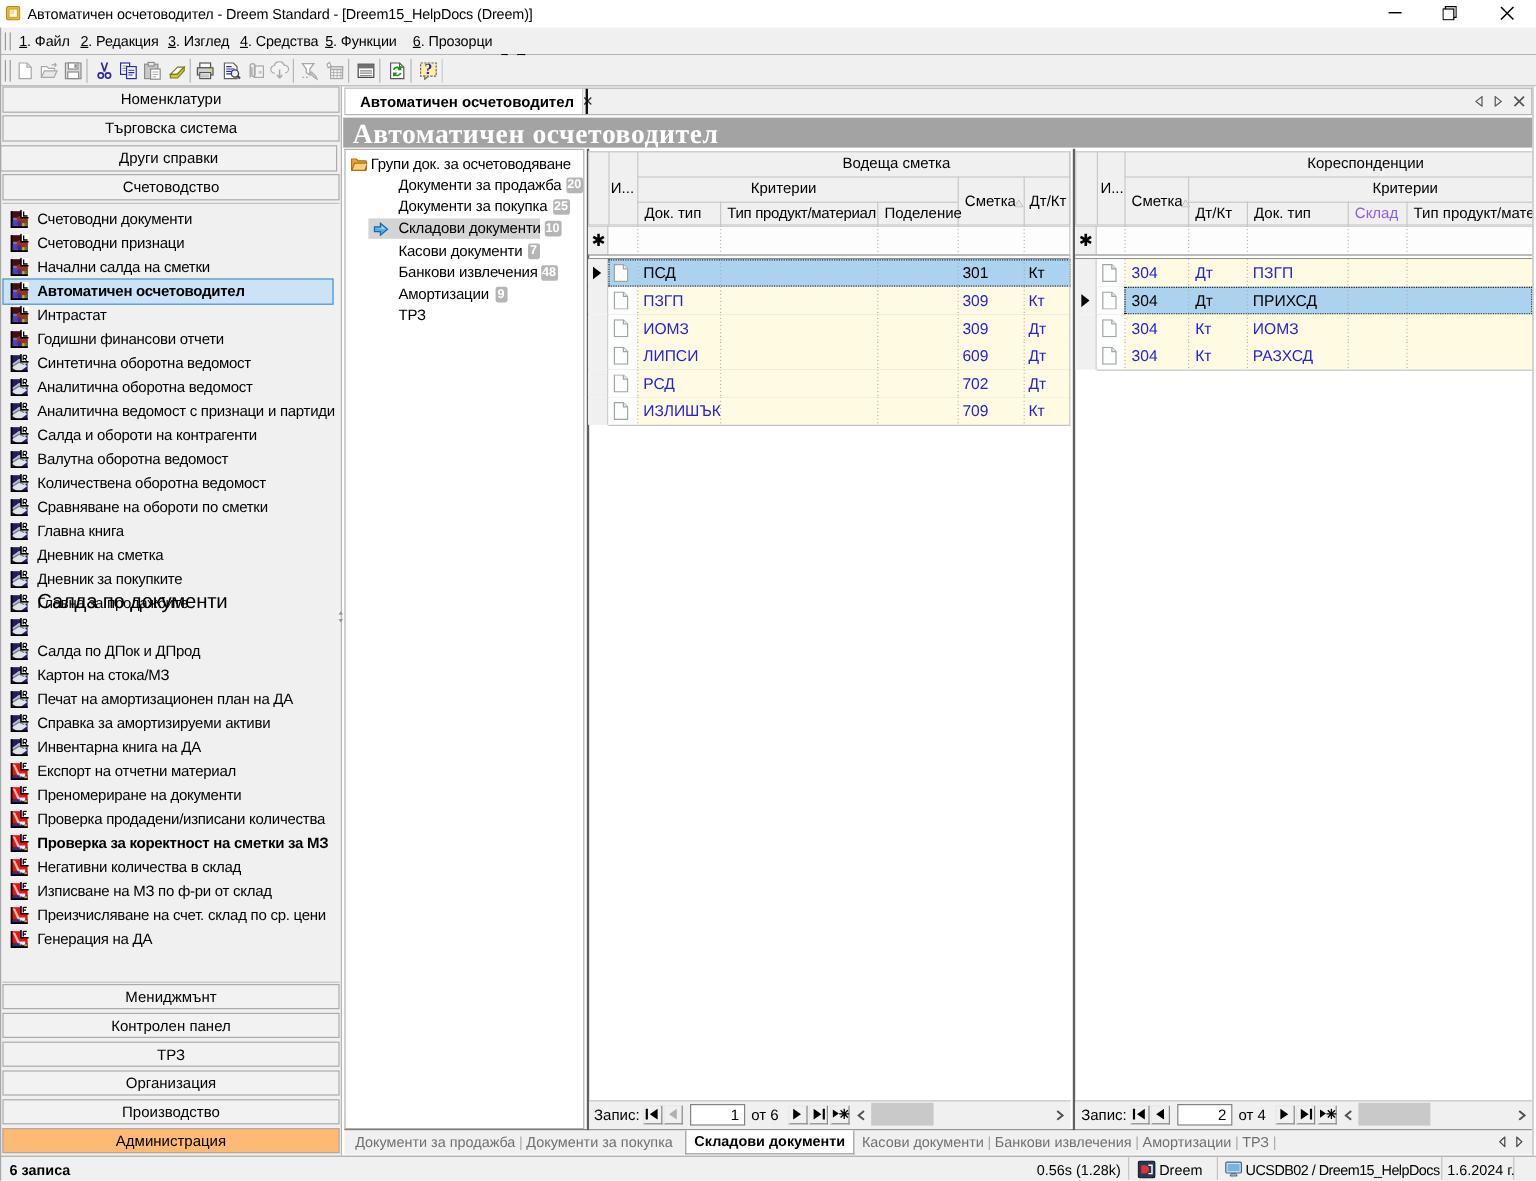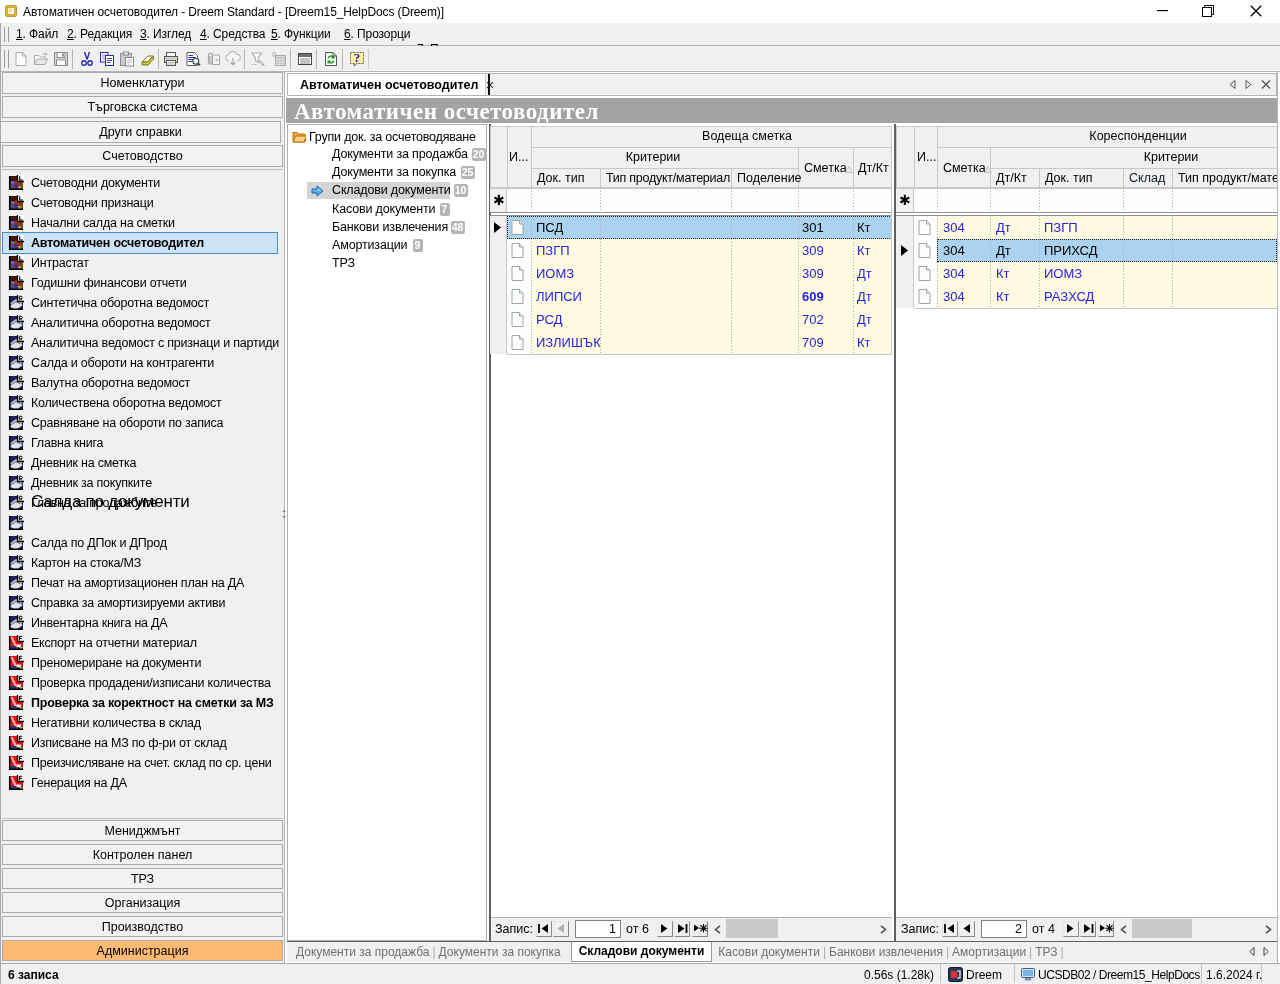--- a/index.html
+++ b/index.html
@@ -305,21 +305,21 @@
 <svg class="abs" style="left:8px;top:415px" width="16" height="16" viewBox="0 0 16 16">
     <rect x="1" y="1" width="14" height="14" fill="#241e5e"></rect>
     <path d="M1.7 8.5 L8 4 L14.8 7.5 L8 13 Z" fill="#b9bdc9"></path>
     <path d="M1.7 11.5 L8 6.5 L14.8 10 L8 15 Z" fill="#e0e3ea"></path>
     <path d="M3.5 9.5 L8 6.8 L12 8.8" stroke="#737b8c" fill="none"></path>
     <path d="M1.7 1 v13.3 h13.3" stroke="#000" stroke-width="1.5" fill="none"></path>
     <rect x="9.5" y="0" width="6.5" height="6.5" fill="#fff"></rect>
     <path d="M9.5 0 v6.5 h6.5" stroke="#000" stroke-width="1.3" fill="none"></path>
     <path d="M11.3 1.2 V5.3 M11.3 1.2 h1.7 a1.3 1.3 0 0 1 0 2.6 h-1.7 M12.6 3.8 L14.2 5.5" stroke="#000" stroke-width="1" fill="none"></path>
   </svg>
-<div class="abs" style="left:31px;top:416px;font-size:12.5px;letter-spacing:-0.22px;font-weight:normal;white-space:nowrap;">Сравняване на обороти по записа</div>
+<div class="abs" style="left:31px;top:416px;font-size:12.5px;letter-spacing:-0.22px;font-weight:normal;white-space:nowrap;">Сравняване на обороти по сметки</div>
 <svg class="abs" style="left:8px;top:435px" width="16" height="16" viewBox="0 0 16 16">
     <rect x="1" y="1" width="14" height="14" fill="#241e5e"></rect>
     <path d="M1.7 8.5 L8 4 L14.8 7.5 L8 13 Z" fill="#b9bdc9"></path>
     <path d="M1.7 11.5 L8 6.5 L14.8 10 L8 15 Z" fill="#e0e3ea"></path>
     <path d="M3.5 9.5 L8 6.8 L12 8.8" stroke="#737b8c" fill="none"></path>
     <path d="M1.7 1 v13.3 h13.3" stroke="#000" stroke-width="1.5" fill="none"></path>
     <rect x="9.5" y="0" width="6.5" height="6.5" fill="#fff"></rect>
     <path d="M9.5 0 v6.5 h6.5" stroke="#000" stroke-width="1.3" fill="none"></path>
     <path d="M11.3 1.2 V5.3 M11.3 1.2 h1.7 a1.3 1.3 0 0 1 0 2.6 h-1.7 M12.6 3.8 L14.2 5.5" stroke="#000" stroke-width="1" fill="none"></path>
   </svg>
@@ -662,21 +662,21 @@
 <div class="abs" style="left:853px;top:262px;width:1px;height:23px;background-image:linear-gradient(#a8a8a8 1px, transparent 1px);background-size:1px 3px;"></div>
 <div class="abs" style="left:507px;top:285px;width:385px;height:1px;background:#c4c4c4;"></div>
 <div class="abs" style="left:490px;top:285px;width:17px;height:23px;background:#f0f0f0;border-right:1px solid #c8c8c8;"></div>
 <div class="abs" style="left:507px;top:285px;width:24px;height:23px;background:#fdfdfd;"></div>
 <svg class="abs" style="left:511px;top:289px" width="13" height="15" viewBox="0 0 13 15">
     <path d="M1 0.5 H8.5 L12 4 V14.5 H1 Z" fill="#fdfdfd" stroke="#9aa8a0"></path>
     <path d="M8.5 0.5 V4 H12" fill="#e8eee8" stroke="#9aa8a0"></path>
   </svg>
 <div class="abs" style="left:531px;top:285px;width:361px;height:23px;background:#fffbe3;"></div>
 <div class="abs" style="left:536px;top:289px;font-size:13px;color:#2323dd;font-weight:normal;white-space:nowrap;">ЛИПСИ</div>
-<div class="abs" style="left:802px;top:289px;font-size:13px;color:#2323dd;font-weight:bold;white-space:nowrap;">609</div>
+<div class="abs" style="left:802px;top:289px;font-size:13px;color:#2323dd;font-weight:normal;white-space:nowrap;">609</div>
 <div class="abs" style="left:857px;top:289px;font-size:13px;color:#2323dd;font-weight:normal;white-space:nowrap;">Дт</div>
 <div class="abs" style="left:531px;top:285px;width:1px;height:23px;background-image:linear-gradient(#a8a8a8 1px, transparent 1px);background-size:1px 3px;"></div>
 <div class="abs" style="left:600px;top:285px;width:1px;height:23px;background-image:linear-gradient(#a8a8a8 1px, transparent 1px);background-size:1px 3px;"></div>
 <div class="abs" style="left:731px;top:285px;width:1px;height:23px;background-image:linear-gradient(#a8a8a8 1px, transparent 1px);background-size:1px 3px;"></div>
 <div class="abs" style="left:798px;top:285px;width:1px;height:23px;background-image:linear-gradient(#a8a8a8 1px, transparent 1px);background-size:1px 3px;"></div>
 <div class="abs" style="left:853px;top:285px;width:1px;height:23px;background-image:linear-gradient(#a8a8a8 1px, transparent 1px);background-size:1px 3px;"></div>
 <div class="abs" style="left:507px;top:308px;width:385px;height:1px;background:#c4c4c4;"></div>
 <div class="abs" style="left:490px;top:308px;width:17px;height:23px;background:#f0f0f0;border-right:1px solid #c8c8c8;"></div>
 <div class="abs" style="left:507px;top:308px;width:24px;height:23px;background:#fdfdfd;"></div>
 <svg class="abs" style="left:511px;top:312px" width="13" height="15" viewBox="0 0 13 15">
@@ -725,21 +725,21 @@
 <div class="abs" style="left:1172px;top:168px;width:1px;height:20px;background:#c8c8c8;"></div>
 <div class="abs" style="left:917px;top:150px;font-size:12.5px;color:#000;font-weight:normal;white-space:nowrap;">И...</div>
 <div class="abs" style="left:937px;top:126px;width:402px;height:20px;text-align:center;font-size:12.5px;line-height:21px;">Кореспонденции</div>
 <div class="abs" style="left:990px;top:147px;width:362px;height:20px;text-align:center;font-size:12.5px;line-height:21px;">Критерии</div>
 <div class="abs" style="left:943px;top:161px;font-size:12.5px;color:#000;font-weight:normal;white-space:nowrap;">Сметка</div>
 <svg class="abs" style="left:984px;top:166px" width="8" height="7" viewBox="0 0 8 7">
     <path d="M4 0.5 L7.5 6.5 H0.5 Z" fill="#e8e8e8" stroke="#bdbdbd" stroke-width="0.8"></path>
   </svg>
 <div class="abs" style="left:996px;top:171px;font-size:12.5px;color:#000;font-weight:normal;white-space:nowrap;">Дт/Кт</div>
 <div class="abs" style="left:1045px;top:171px;font-size:12.5px;color:#000;font-weight:normal;white-space:nowrap;">Док. тип</div>
-<div class="abs" style="left:1129px;top:171px;font-size:12.5px;color:#0f172a;font-weight:normal;white-space:nowrap;">Склад</div>
+<div class="abs" style="left:1129px;top:171px;font-size:12.5px;color:#8b5cf6;font-weight:normal;white-space:nowrap;">Склад</div>
 <div class="abs" style="left:1178px;top:171px;font-size:12.5px;color:#000;font-weight:normal;white-space:nowrap;">Тип продукт/матер</div>
 <div class="abs" style="left:937px;top:188px;width:1px;height:24px;background-image:linear-gradient(#a8a8a8 1px, transparent 1px);background-size:1px 3px;"></div>
 <div class="abs" style="left:990px;top:188px;width:1px;height:24px;background-image:linear-gradient(#a8a8a8 1px, transparent 1px);background-size:1px 3px;"></div>
 <div class="abs" style="left:1039px;top:188px;width:1px;height:24px;background-image:linear-gradient(#a8a8a8 1px, transparent 1px);background-size:1px 3px;"></div>
 <div class="abs" style="left:1123px;top:188px;width:1px;height:24px;background-image:linear-gradient(#a8a8a8 1px, transparent 1px);background-size:1px 3px;"></div>
 <div class="abs" style="left:1172px;top:188px;width:1px;height:24px;background-image:linear-gradient(#a8a8a8 1px, transparent 1px);background-size:1px 3px;"></div>
 <div class="abs" style="left:899px;top:192px;font-size:14px;">✱</div>
 <div class="abs" style="left:896px;top:212px;width:381px;height:1px;background:#909090;"></div>
 <div class="abs" style="left:896px;top:215px;width:381px;height:1px;background:#909090;"></div>
 <div class="abs" style="left:896px;top:216px;width:18px;height:23px;background:#f0f0f0;border-right:1px solid #c8c8c8;"></div>

